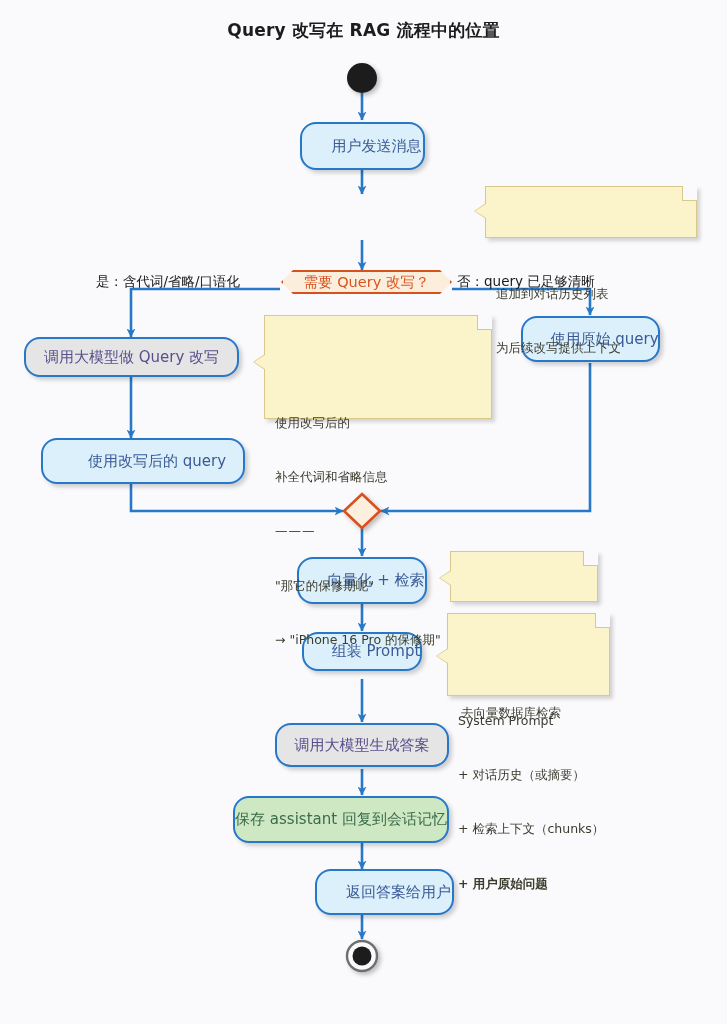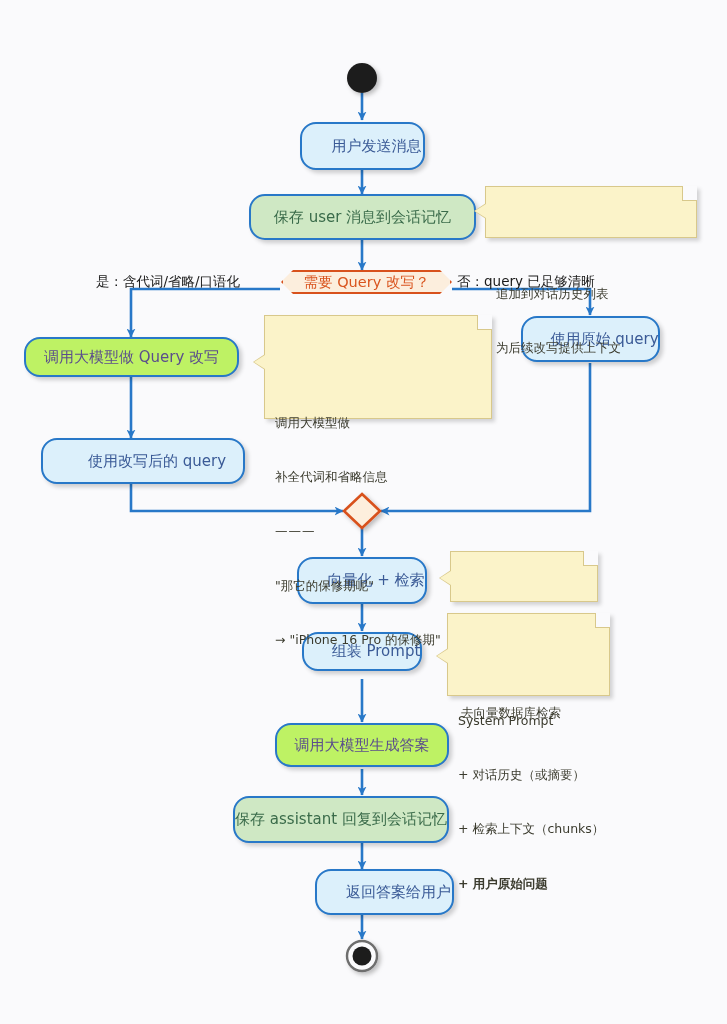--- a/index.html
+++ b/index.html
@@ -51,21 +51,21 @@
   .node-blue {
     background: #DCF0FB;
     color: #3A5A96;
     padding-left: 28px;
   }
   .node-green {
     background: #CFE8C4;
     color: #3A6B4A;
   }
   .node-purple {
-    background: #bef264;
+    background: #e5e5e5;
     color: #5B4E8C;
   }
   .decision-label {
     position: absolute;
     font-size: 13.5px;
     color: #1a1a1a;
     white-space: nowrap;
   }
   .hexagon {
     position: absolute;
@@ -123,20 +123,21 @@
     border-right: 12px solid #D8C88B;
   }
   .note-line-bold { font-weight: bold; }
   .note-sep { letter-spacing: 1px; }
 </style>
 </head>
 <body>
 
 <div id="canvas">
 
+  <div class="diagram-title">Query 改写在 RAG 流程中的位置</div>
 
   <svg id="diagram-svg" viewBox="0 0 727 1024">
     <defs>
       <marker id="arrow" markerWidth="10" markerHeight="9" refX="8.5" refY="4.5" orient="auto" markerUnits="userSpaceOnUse">
         <path d="M0,0 L9,4.5 L0,9 L2.6,4.5 Z" fill="#2878C8"></path>
       </marker>
       <filter id="softshadow" x="-40%" y="-40%" width="200%" height="200%">
         <feDropShadow dx="2.5" dy="2.5" stdDeviation="2" flood-color="#000000" flood-opacity="0.25"></feDropShadow>
       </filter>
     </defs>
@@ -181,23 +182,20 @@
     <g filter="url(#softshadow)">
       <circle cx="362" cy="956" r="15" fill="#FAFAFC" stroke="#6E6E6E" stroke-width="2.4"></circle>
       <circle cx="362" cy="956" r="9.5" fill="#1c1c1c"></circle>
     </g>
   </svg>
 
   <div class="node node-blue" style="left:300px; top:122px; width:125px; height:48px;">
     <span>用户发送消息</span>
   </div>
 
-  <div class="node node-green" style="left:249px; top:194px; width:227px; height:46px;">
-    <span>保存 user 消息到会话记忆</span>
-  </div>
 
   <div class="hexagon" style="left:281px; top:270px; width:171px; height:24px;">
     <span>需要 Query 改写？</span>
   </div>
 
   <div class="decision-label" style="left:96px; top:273px;">是：含代词/省略/口语化</div>
 
   <div class="decision-label" style="left:457px; top:273px;">否：query 已足够清晰</div>
 
   <div class="node node-purple" style="left:24px; top:337px; width:215px; height:40px;">
@@ -237,21 +235,21 @@
     <span class="tab" style="top:17px;"></span>
     <span class="fold"></span>
     <div>追加到对话历史列表</div>
     <div>为后续改写提供上下文</div>
   </div>
 
   <div class="note" style="left:264px; top:315px; width:228px; height:104px;">
     <span class="tab-border" style="top:38px;"></span>
     <span class="tab" style="top:39px;"></span>
     <span class="fold"></span>
-    <div>调用大模型做</div>
+    <div>使用改写后的</div>
     <div>补全代词和省略信息</div>
     <div class="note-sep">———</div>
     <div>"那它的保修期呢"</div>
     <div>→ "iPhone 16 Pro 的保修期"</div>
   </div>
 
   <div class="note" style="left:450px; top:551px; width:148px; height:51px;">
     <span class="tab-border" style="top:18px;"></span>
     <span class="tab" style="top:19px;"></span>
     <span class="fold"></span>

